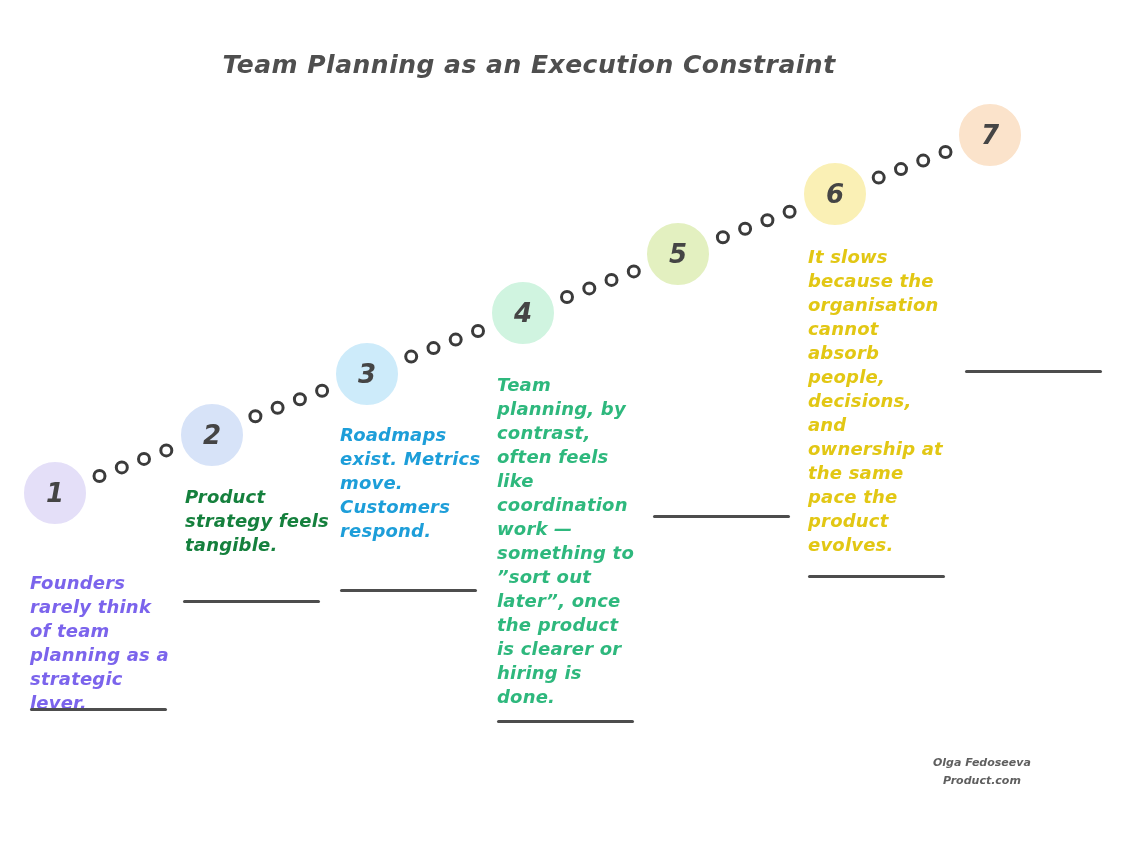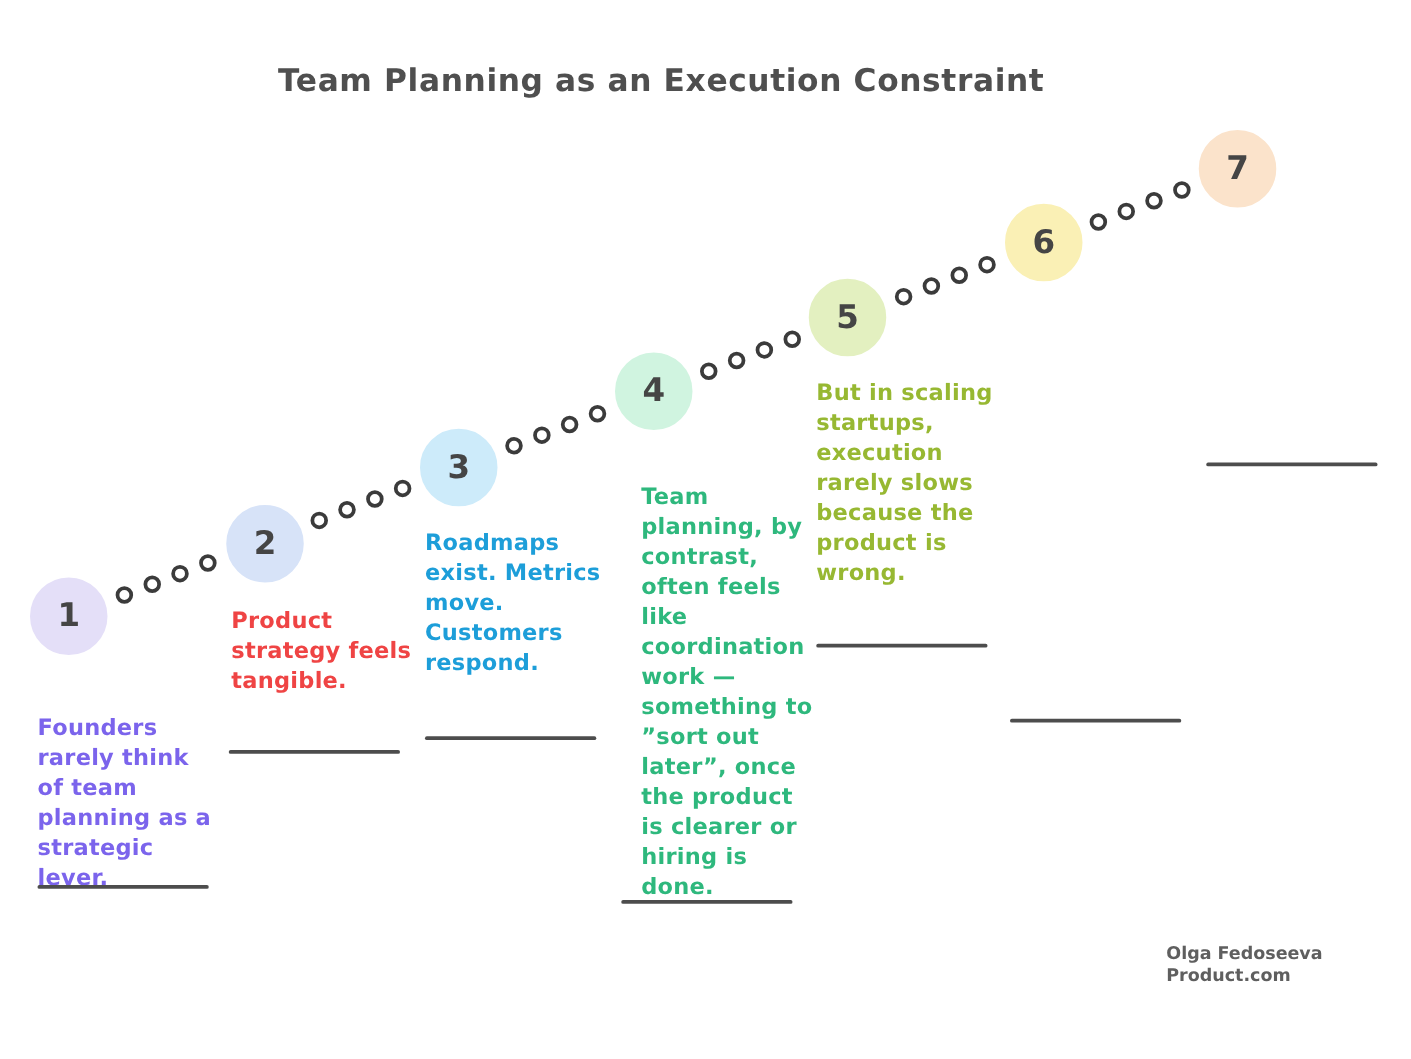--- a/index.html
+++ b/index.html
@@ -2,20 +2,21 @@
 <html><head>
 <meta charset="utf-8">
 <style>
   html,body{margin:0;padding:0;background:#fff;}
   .canvas{
     position:relative;
     width:1129px;height:847px;
     background:#ffffff;
     overflow:hidden;
     font-family:"DejaVu Sans", sans-serif;
+    font-style:italic;
   }
   .title{
     position:absolute;
     left:0;top:50px;width:1058px;
     margin:0;
     text-align:center;
     font-size:25px;
     font-weight:700;
     letter-spacing:0.5px;
   }
@@ -42,43 +43,44 @@
     z-index:2;
     width:144px;
     font-size:18px;
     font-weight:700;
     line-height:24px;
     letter-spacing:0.2px;
   }
   .t1{left:30px;top:543px;margin-top:28px;}
   .t2{left:185px;top:485px;}
   .t3{left:340px;top:423px;}
-  .t4{left:497px;top:386px;margin-left:16px;}
+  .t4{left:497px;top:373px;}
   .t5{left:653px;top:303px;}
   .t6{left:808px;top:245px;}
   .t7{left:965px;top:183px;}
   .underline{
     position:absolute;
     z-index:2;
     width:137px;height:3px;
     border-radius:2px;
   }
   .u1{left:30px;top:708px;}
   .u2{left:183px;top:600px;}
   .u3{left:340px;top:589px;}
   .u4{left:497px;top:720px;}
   .u5{left:653px;top:515px;}
   .u6{left:808px;top:575px;}
   .u7{left:965px;top:370px;}
   .credit{
     position:absolute;
     left:933px;top:754px;
-    font-size:14px;
+    font-size:11px;
     font-weight:700;
     line-height:18px;
+    text-align:center;
   }
 </style>
 </head>
 <body>
 
 <div class="canvas">
 
   <h1 class="title" style="color: rgb(79, 79, 79);">Team Planning as an Execution Constraint</h1>
 
   <svg class="dots" width="1129" height="847">
@@ -143,24 +145,24 @@
       <span>5</span>
     </div>
   <div class="circle c6" style="background: rgb(250, 240, 181); color: rgb(69, 69, 69);">
       <span>6</span>
     </div>
   <div class="circle c7" style="background: rgb(251, 227, 203); color: rgb(69, 69, 69);">
       <span>7</span>
     </div>
 
   <div class="steptext t1" style="color: rgb(123, 100, 236);">Founders rarely think of team planning as a strategic lever.</div>
-  <div class="steptext t2" style="color: #ef4444;">Product strategy feels tangible.</div>
+  <div class="steptext t2" style="color: #15803d;">Product strategy feels tangible.</div>
   <div class="steptext t3" style="color: rgb(29, 158, 217);">Roadmaps exist. Metrics move. Customers respond.</div>
   <div class="steptext t4" style="color: rgb(46, 184, 125);">Team planning, by contrast, often feels like coordination work — something to ”sort out later”, once the product is clearer or hiring is done.</div>
-  <div class="steptext t5" style="color: rgb(151, 184, 50);">But in scaling startups, execution rarely slows because the product is wrong.</div>
+  <div class="steptext t6" style="color: rgb(226, 199, 20);">It slows because the organisation cannot absorb people, decisions, and ownership at the same pace the product evolves.</div>
 
   <div class="underline u1" style="background: rgb(77, 77, 77);"></div>
   <div class="underline u2" style="background: rgb(77, 77, 77);"></div>
   <div class="underline u3" style="background: rgb(77, 77, 77);"></div>
   <div class="underline u4" style="background: rgb(77, 77, 77);"></div>
   <div class="underline u5" style="background: rgb(77, 77, 77);"></div>
   <div class="underline u6" style="background: rgb(77, 77, 77);"></div>
   <div class="underline u7" style="background: rgb(77, 77, 77);"></div>
 
   <div class="credit" style="color: rgb(95, 95, 95);">

